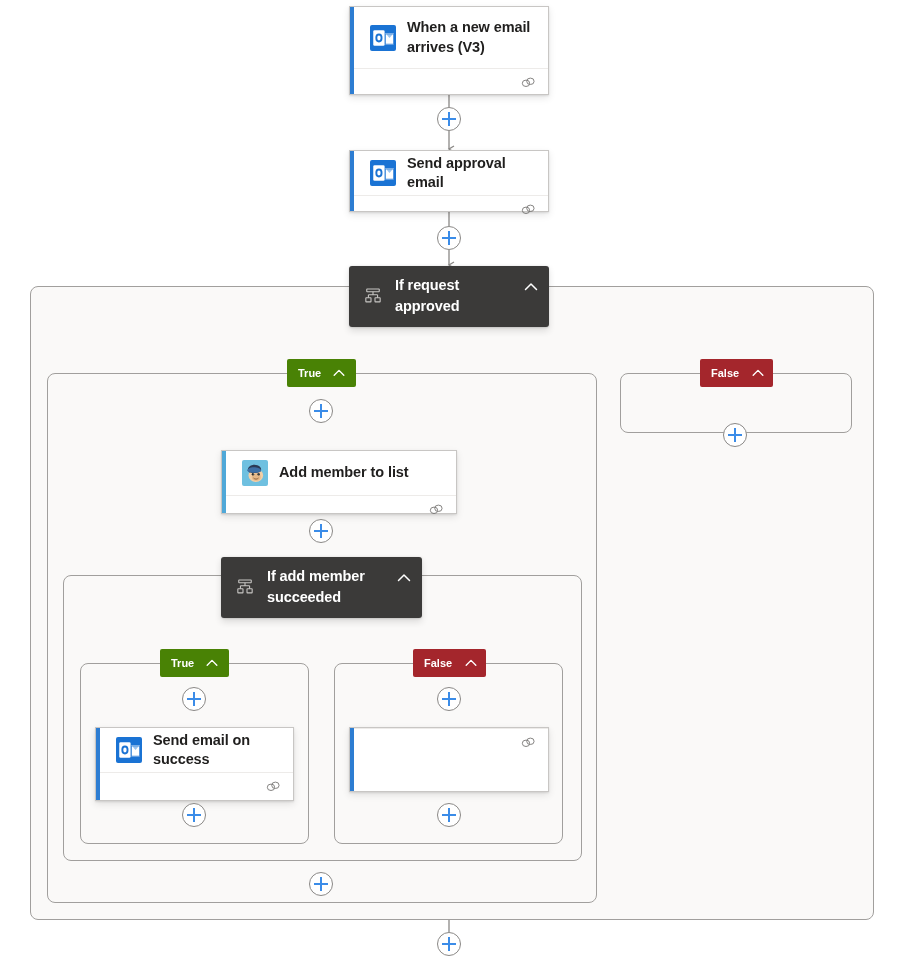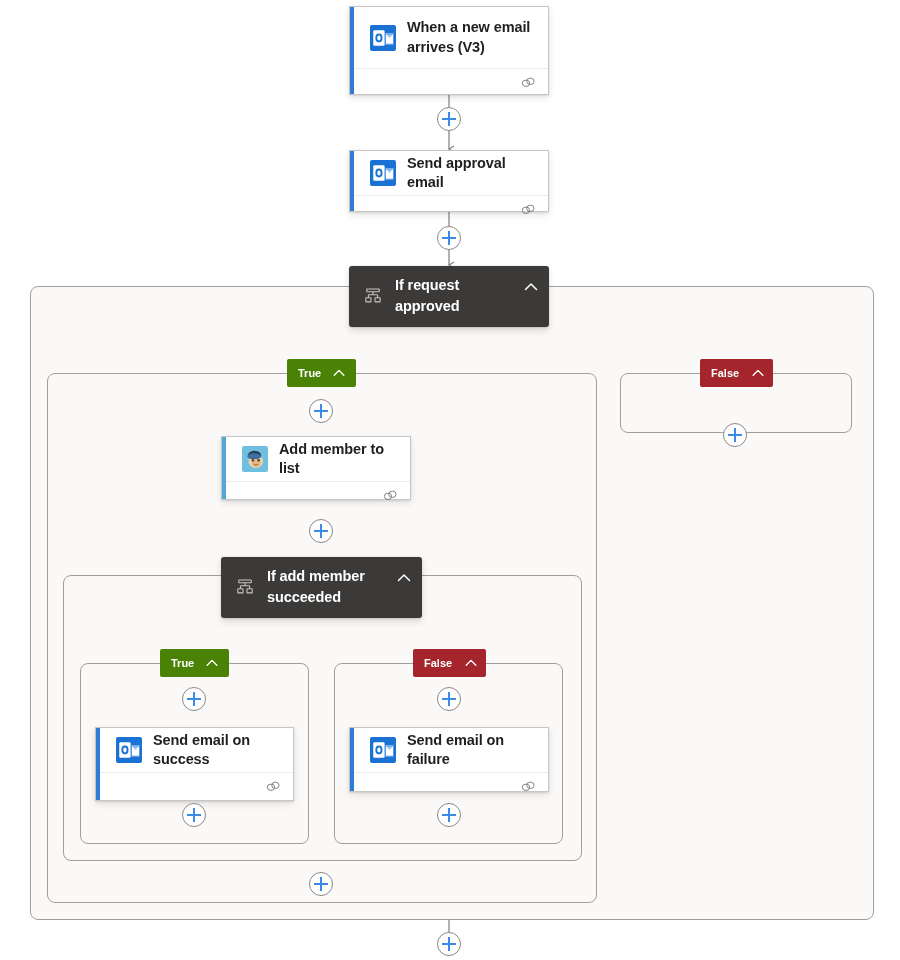--- a/index.html
+++ b/index.html
@@ -327,21 +327,21 @@
     <span class="blabel">False</span>
     <svg class="chev" viewBox="0 0 16 16">
       <path d="M2.5 10.5 L8 5 L13.5 10.5" fill="none" stroke="#ffffff" stroke-width="1.6" stroke-linecap="round" stroke-linejoin="round"></path>
     </svg>
   </div>
 
   <div class="plus" style="left:723px; top:423px;"></div>
 
   <div class="plus" style="left:309px; top:399px;"></div>
 
-  <div class="card" style="left:221px; top:436px; width:190px; height:64px;">
+  <div class="card" style="left:221px; top:450px; width:236px; height:64px;">
     <div class="accent" style="background:#4fa8d8;"></div>
     <div class="cardbody" style="height:36px;">
       <svg class="appicon" viewBox="0 0 32 32">
         <rect x="0" y="0" width="32" height="32" fill="#6fc0e0"></rect>
         <ellipse cx="17" cy="19" rx="9" ry="8" fill="#f3cfa6"></ellipse>
         <ellipse cx="17.5" cy="21" rx="5.5" ry="4.6" fill="#e5b888"></ellipse>
         <path d="M7 13 C7 7 14 4.5 19 6.5 C23 8 24.5 11 23 13.5 C21 16.5 12 16.5 9 15.5 Z" fill="#2b3a55"></path>
         <path d="M6.5 13.5 C6.5 10.5 11 8.5 16 9 C21 9.5 24 11.5 23.5 13.6 C23 15.6 17 16.2 12 15.6 Z" fill="#3d6fa5"></path>
         <circle cx="13.5" cy="17.5" r="1.5" fill="#2b2b2b"></circle>
         <circle cx="20.5" cy="17.5" r="1.5" fill="#2b2b2b"></circle>
@@ -409,32 +409,20 @@
     <div class="cardfooter">
       <svg class="linkicon" viewBox="0 0 20 16">
         <ellipse cx="7.5" cy="9" rx="4.6" ry="4" fill="none" stroke="#605e5c" stroke-width="1.2"></ellipse>
         <ellipse cx="13" cy="6.5" rx="4.6" ry="4" fill="none" stroke="#605e5c" stroke-width="1.2"></ellipse>
       </svg>
     </div>
   </div>
 
   <div class="card" style="left:349px; top:727px; width:200px; height:65px;">
     <div class="accent" style="background:#2d7dd2;"></div>
-    <div class="cardbody" style="height:37px;">
-      <svg class="appicon" viewBox="0 0 32 32">
-        <rect x="0" y="0" width="32" height="32" fill="#1a73d4"></rect>
-        <rect x="4" y="6.5" width="14" height="19" rx="1.6" fill="#ffffff"></rect>
-        <ellipse cx="11" cy="16" rx="4.4" ry="5.4" fill="#1a73d4"></ellipse>
-        <ellipse cx="11" cy="16" rx="2.1" ry="3" fill="#ffffff"></ellipse>
-        <path d="M19 10 L29 10 L29 24 L19 24 Z" fill="#ffffff"></path>
-        <path d="M19 10 L24 16 L29 10 Z" fill="#9cc4ee"></path>
-        <path d="M19 11 L29 11 L29 23.5 L19 23.5 Z" fill="none" stroke="#1a73d4" stroke-width="0.7"></path>
-      </svg>
-      <span class="cardtitle">Send email on failure</span>
-    </div>
     <div class="cardfooter">
       <svg class="linkicon" viewBox="0 0 20 16">
         <ellipse cx="7.5" cy="9" rx="4.6" ry="4" fill="none" stroke="#605e5c" stroke-width="1.2"></ellipse>
         <ellipse cx="13" cy="6.5" rx="4.6" ry="4" fill="none" stroke="#605e5c" stroke-width="1.2"></ellipse>
       </svg>
     </div>
   </div>
 
   <div class="plus" style="left:182px; top:803px;"></div>
 

